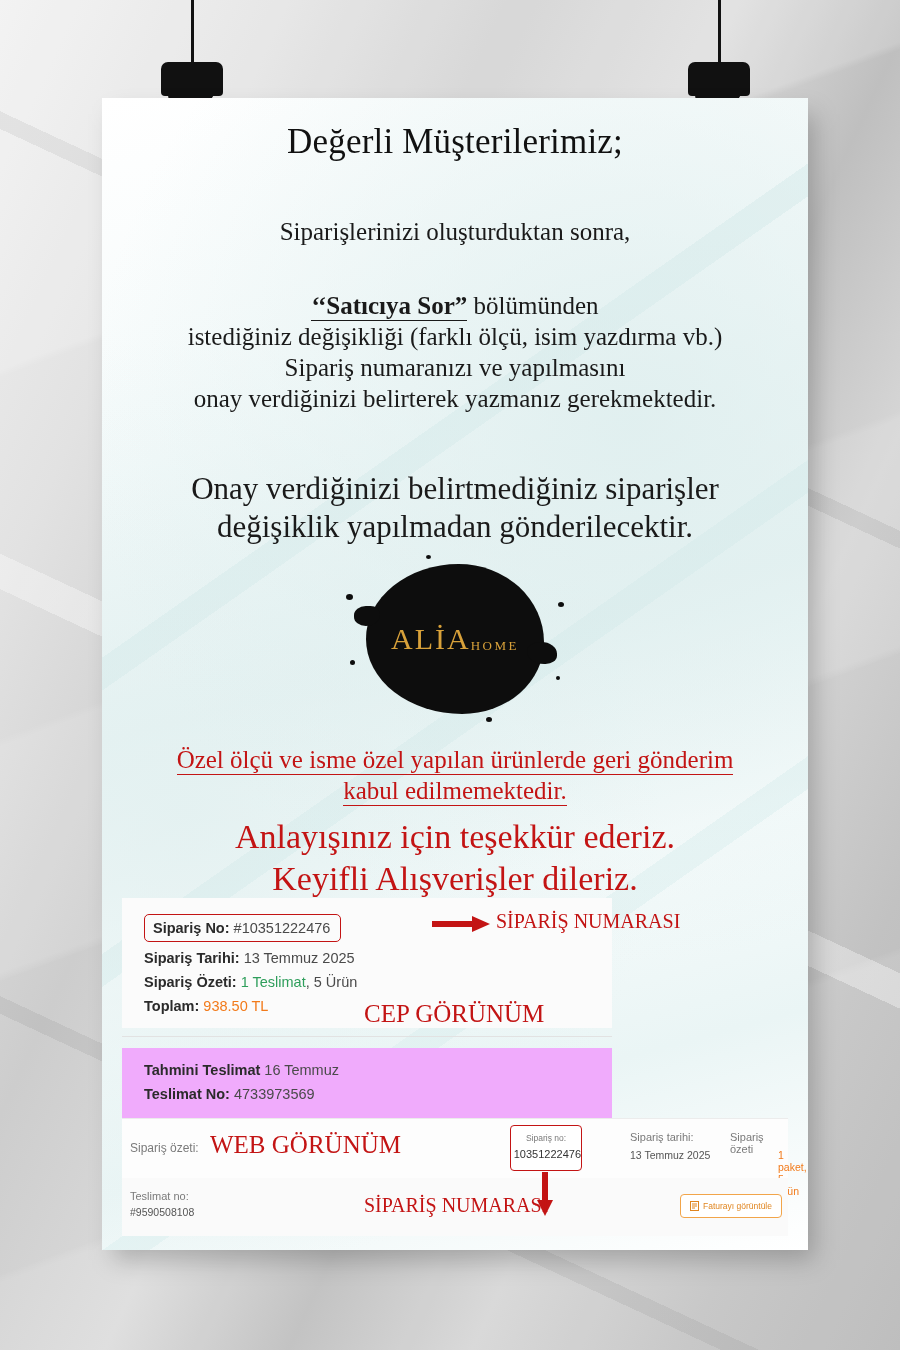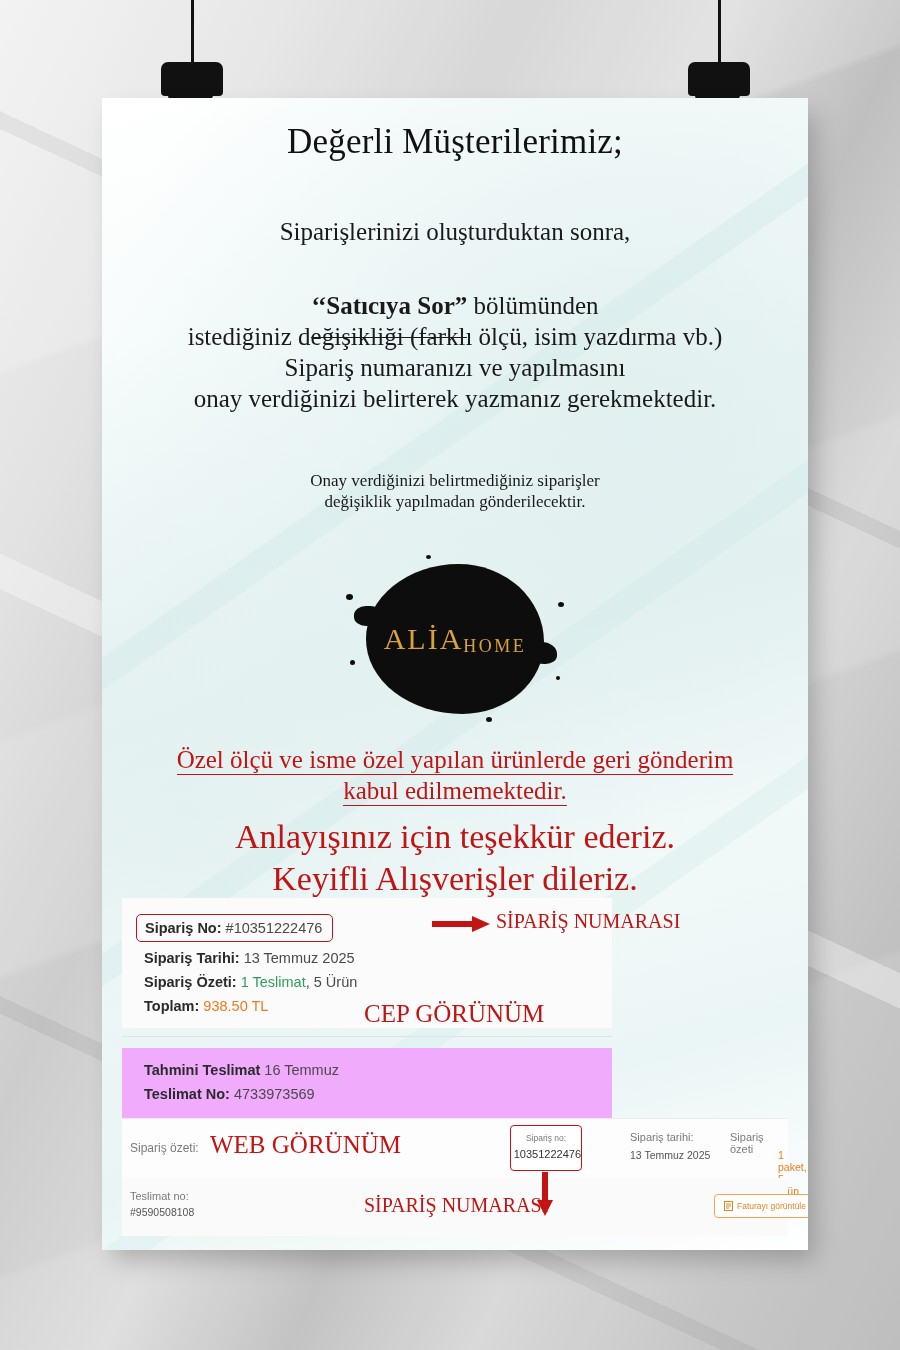--- a/index.html
+++ b/index.html
@@ -135,24 +135,24 @@
     left: 0;
     width: 100%;
     text-align: center;
     color: #1a1a1a;
     line-height: 1.24;
   }
   .p1 { top: 118px; font-size: 25px; }
   .p2 { top: 192px; font-size: 25px; }
   .p2 .quoted {
     border-bottom: 1px solid #1a1a1a;
-    padding-bottom: 18px;
+    padding-bottom: 1px;
   }
   .p2 .bold { font-weight: bold; }
-  .p3 { top: 372px; font-size: 17px; }
+  .p3 { top: 372px; font-size: 31px; }
 
   
   .logo-wrap {
     position: absolute;
     top: 466px;
     left: 50%;
     transform: translateX(-50%);
     width: 178px;
     height: 150px;
   }
@@ -197,21 +197,21 @@
     align-items: center;
     justify-content: center;
     color: #d8a13a;
   }
   .logo-main {
     font-size: 30px;
     letter-spacing: 2px;
     line-height: 1;
   }
   .logo-sub {
-    font-size: 18px;
+    font-size: 13px;
     letter-spacing: 2.5px;
     margin-top: 14px;
   }
 
   
   .warn {
     position: absolute;
     left: 0;
     width: 100%;
     text-align: center;
@@ -402,21 +402,20 @@
     border: 1px solid #f2a54a;
     border-radius: 4px;
     background: #fff;
     display: flex;
     align-items: center;
     justify-content: center;
     gap: 4px;
     font-family: "Liberation Sans", sans-serif;
     font-size: 8.5px;
     color: #e0851f;
-    margin-left: 34px;
   }
   .invoice-btn svg { display: block; }
 </style>
 </head>
 <body>
 
 <div class="wall">
   <div class="wall-diag"></div>
 </div>
 
@@ -473,21 +472,21 @@
     <div class="warn warn-a">
       <div><span class="u">Özel ölçü ve isme özel yapılan ürünlerde geri gönderim</span></div>
       <div><span class="u">kabul edilmemektedir.</span></div>
     </div>
     <div class="warn warn-b">
       <div>Anlayışınız için teşekkür ederiz.</div>
       <div>Keyifli Alışverişler dileriz.</div>
     </div>
 
     <div class="cep-card">
-      <div class="cep-line" style="padding-left:0;">
+      <div class="cep-line" style="padding-left:8px;">
         <span class="cep-first">
           <b>Sipariş No:</b>
           <span class="val-dark">#10351222476</span>
         </span>
       </div>
       <div class="cep-line">
         <b>Sipariş Tarihi:</b>
         <span class="val-dark">13 Temmuz 2025</span>
       </div>
       <div class="cep-line">

